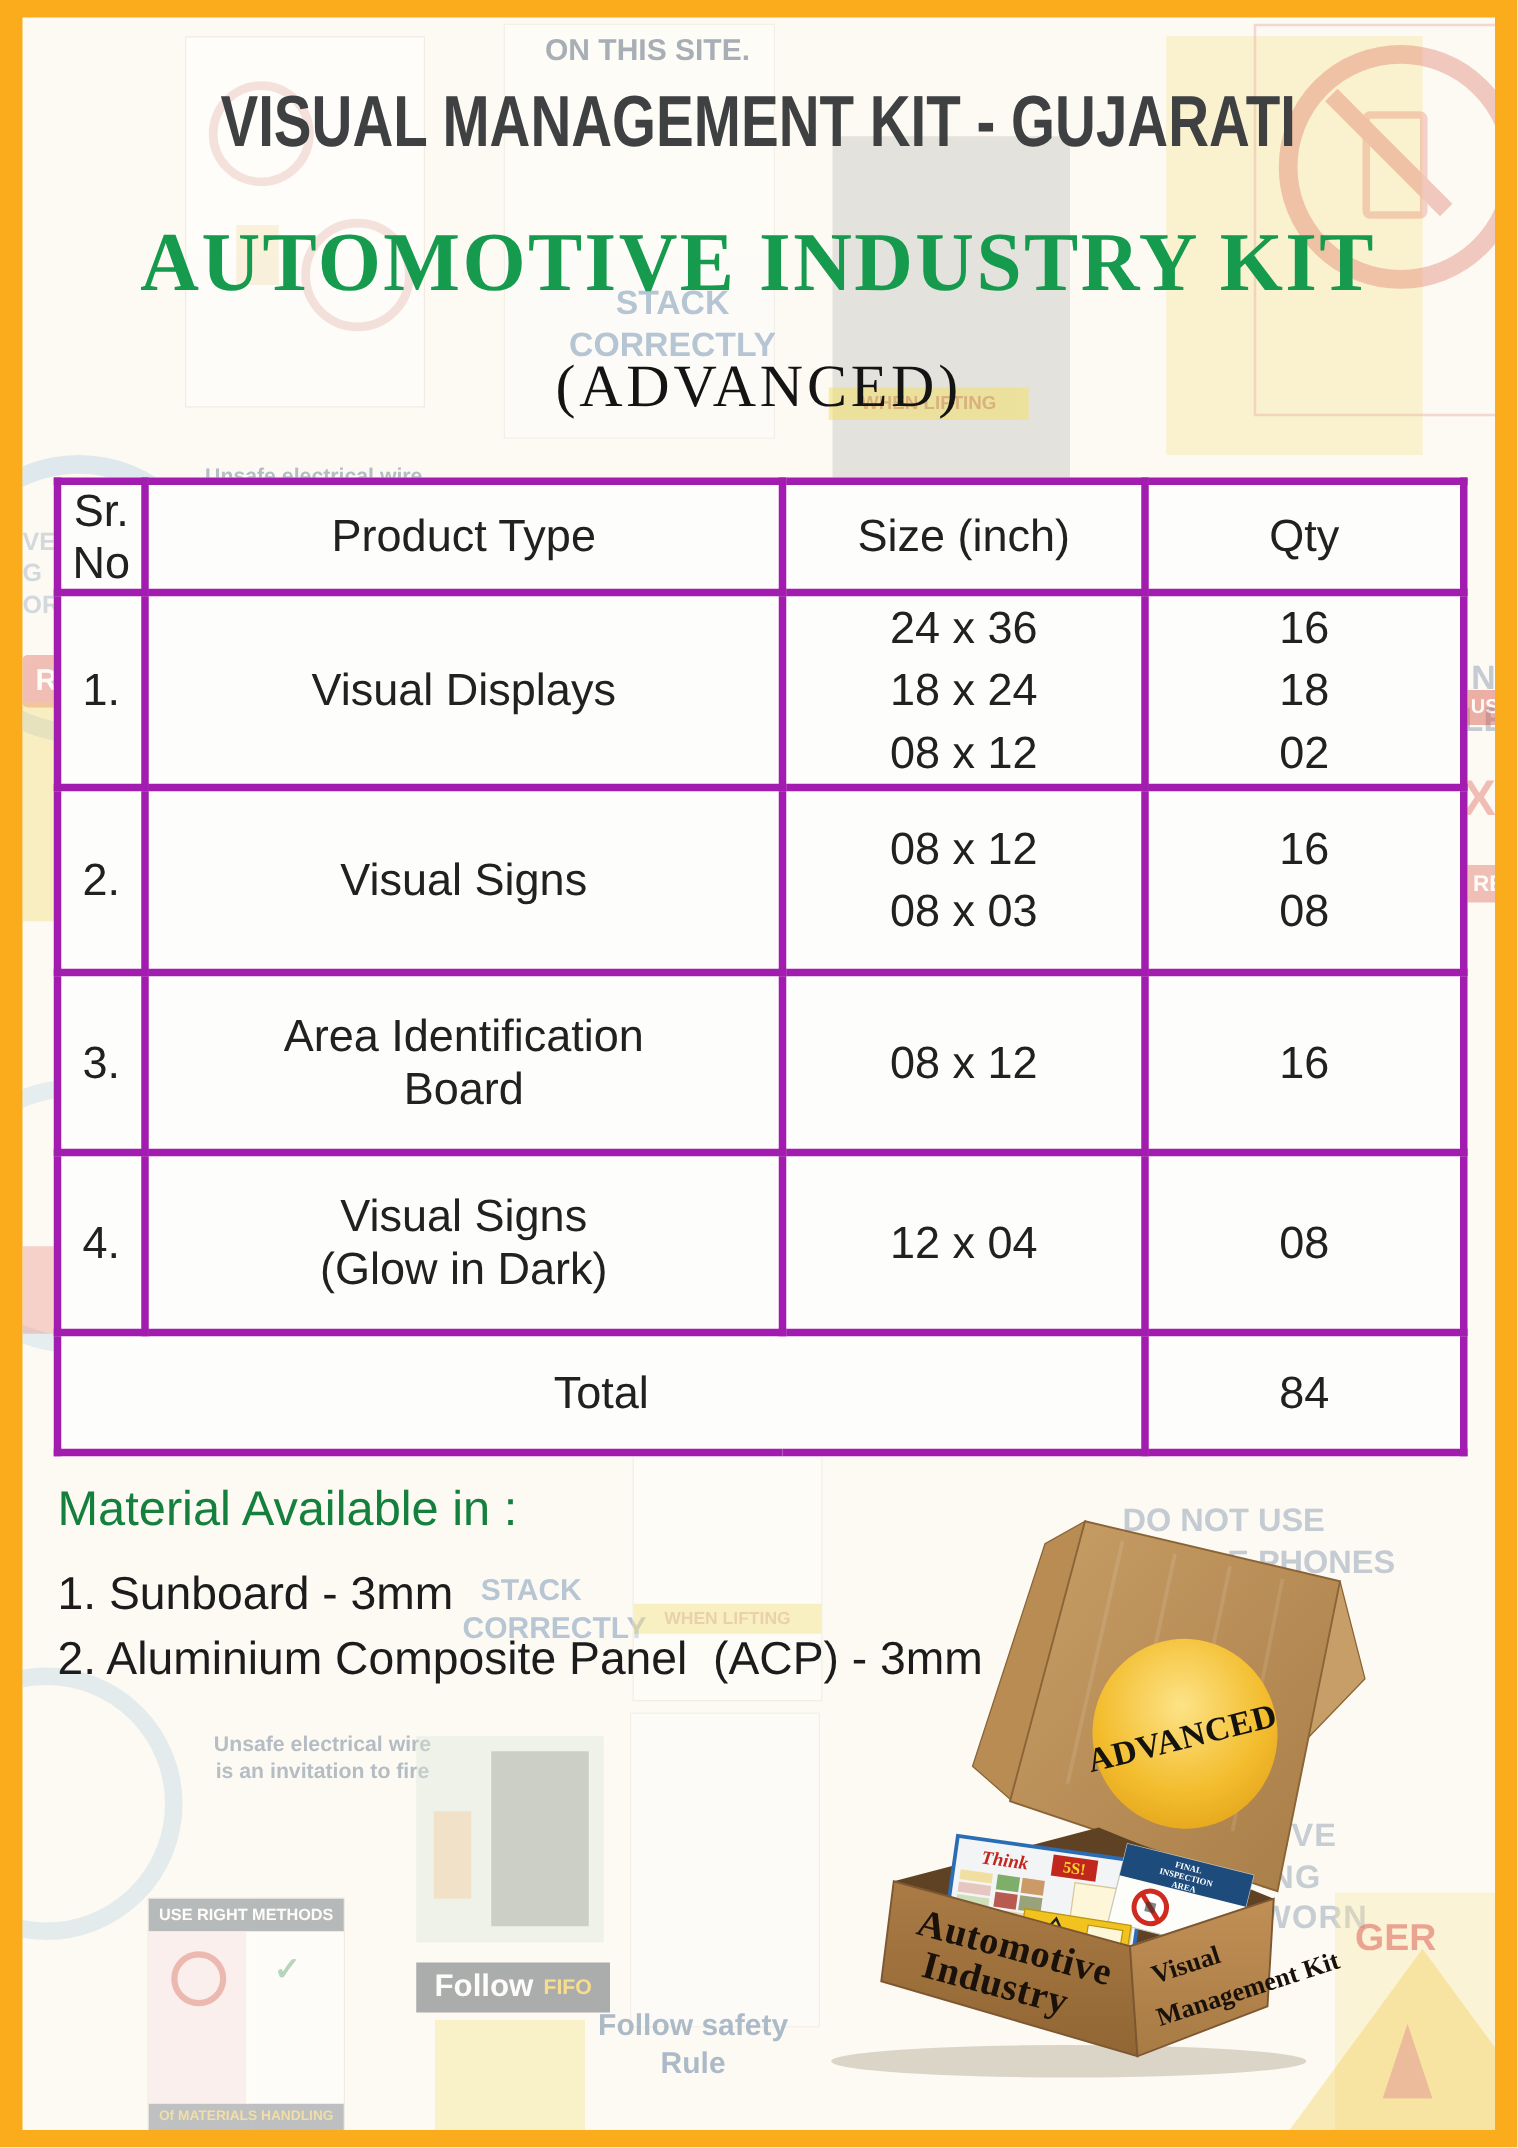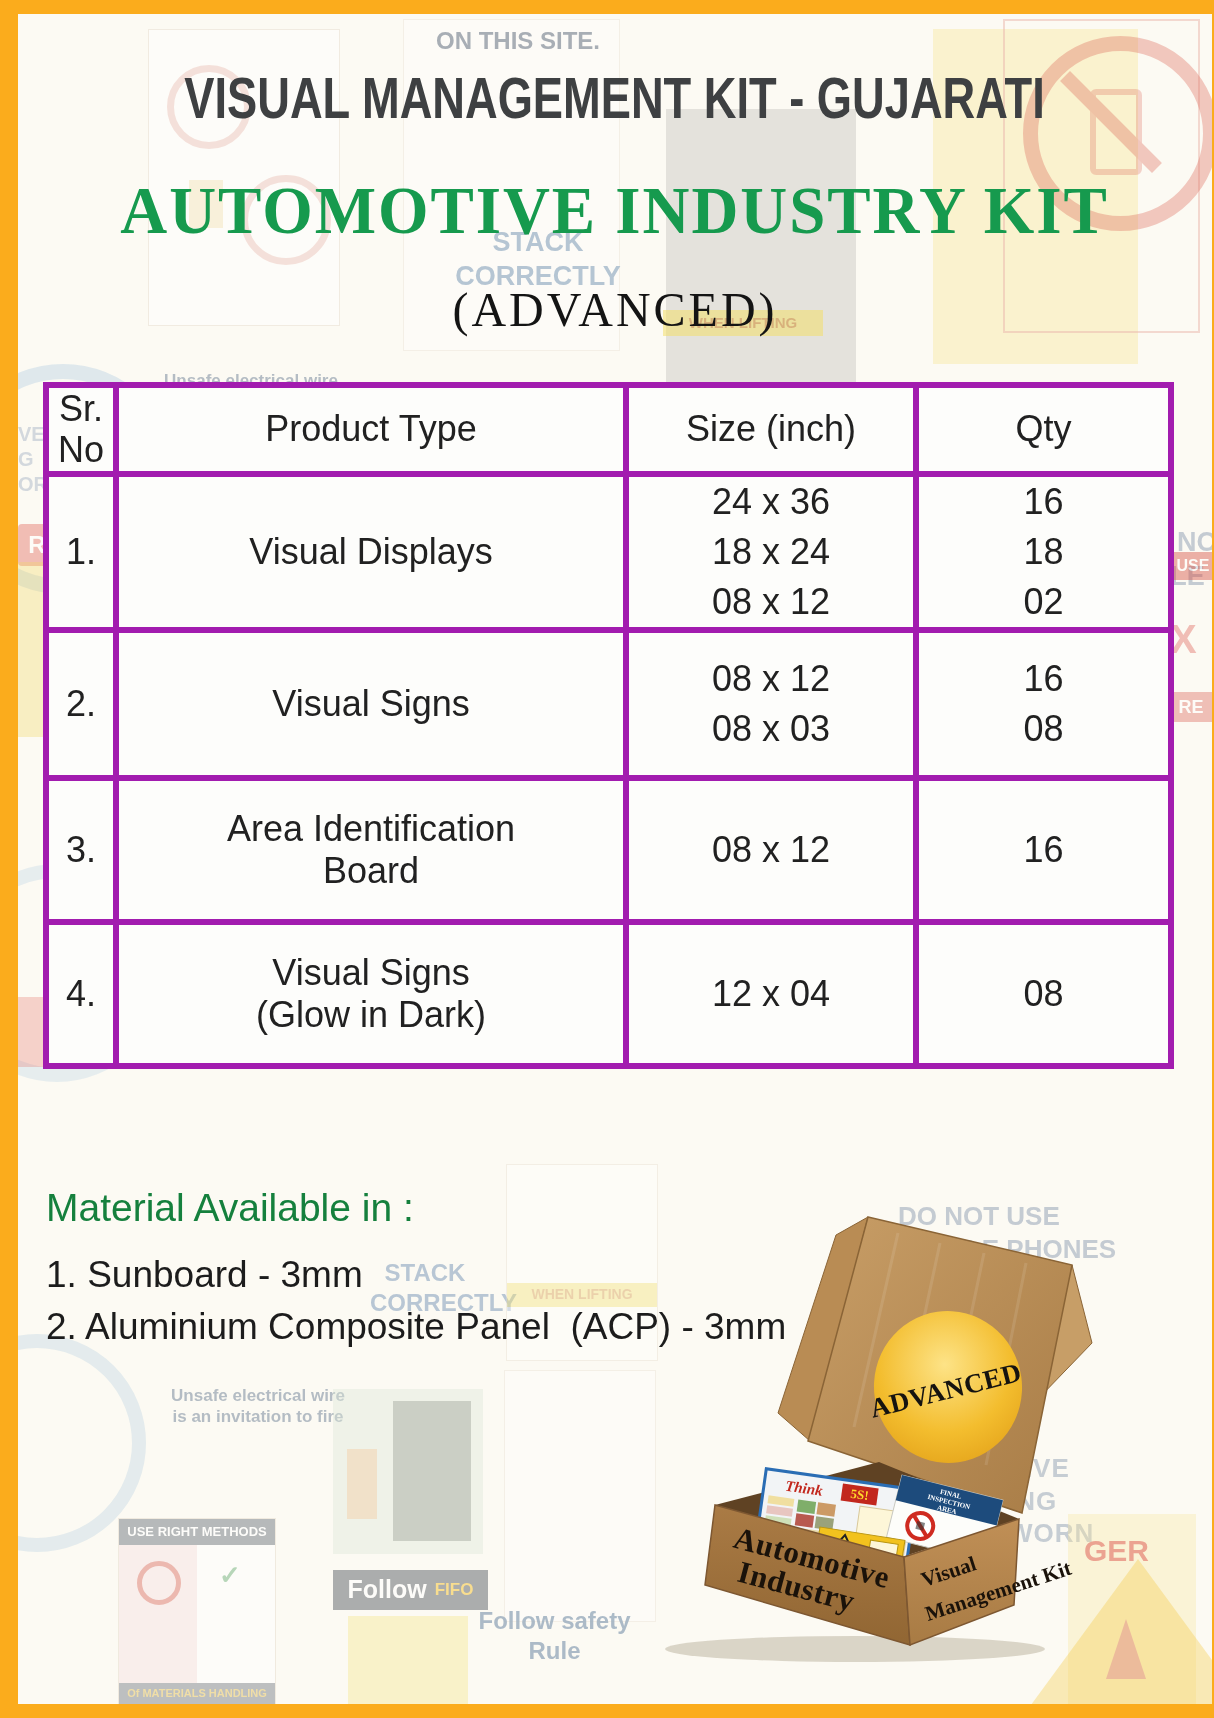--- a/index.html
+++ b/index.html
@@ -1,18 +1,18 @@
 <!DOCTYPE html>
 <html><head>
 <meta charset="utf-8">
 <style>
   html,body{margin:0;padding:0;}
   .page{position:relative;width:1214px;height:1718px;background:#FBAC1C;overflow:hidden;
         font-family:"Liberation Sans",sans-serif;}
-  .canvas{position:absolute;left:18px;top:14px;width:1178px;height:1690px;background:#FCFAF3;overflow:hidden;padding-left:16px;}
+  .canvas{position:absolute;left:18px;top:14px;width:1178px;height:1690px;background:#FCFAF3;overflow:hidden;}
   .noselect{pointer-events:none;}
 
   
   .bg-card{position:absolute;background:#fff;border:1px solid #e7ddd0;}
   .bg-text{position:absolute;font-weight:bold;color:#aab4bf;white-space:pre-line;line-height:1.25;}
   .ring{position:absolute;border-radius:50%;}
   .bg-band{position:absolute;display:flex;align-items:center;justify-content:center;}
 
   
   .title1{position:absolute;left:0;top:50px;width:100%;text-align:center;
@@ -195,20 +195,24 @@
 Board</td>
         <td>08 x 12</td>
         <td>16</td>
       </tr>
       <tr style="height:144px">
         <td>4.</td>
         <td class="pre">Visual Signs
 (Glow in Dark)</td>
         <td>12 x 04</td>
         <td>08</td>
+      </tr>
+      <tr style="height:96px">
+        <td class="total-label" colspan="3">Total</td>
+        <td>84</td>
       </tr>
     </tbody>
       </table>
 
     <div class="material-h">Material Available in :</div>
     <div class="material-i1">1. Sunboard - 3mm</div>
     <div class="material-i2">2. Aluminium Composite Panel  (ACP) - 3mm</div>
 
     <svg class="boxsvg" width="470" height="492" viewBox="0 0 470 492">
       <defs>

